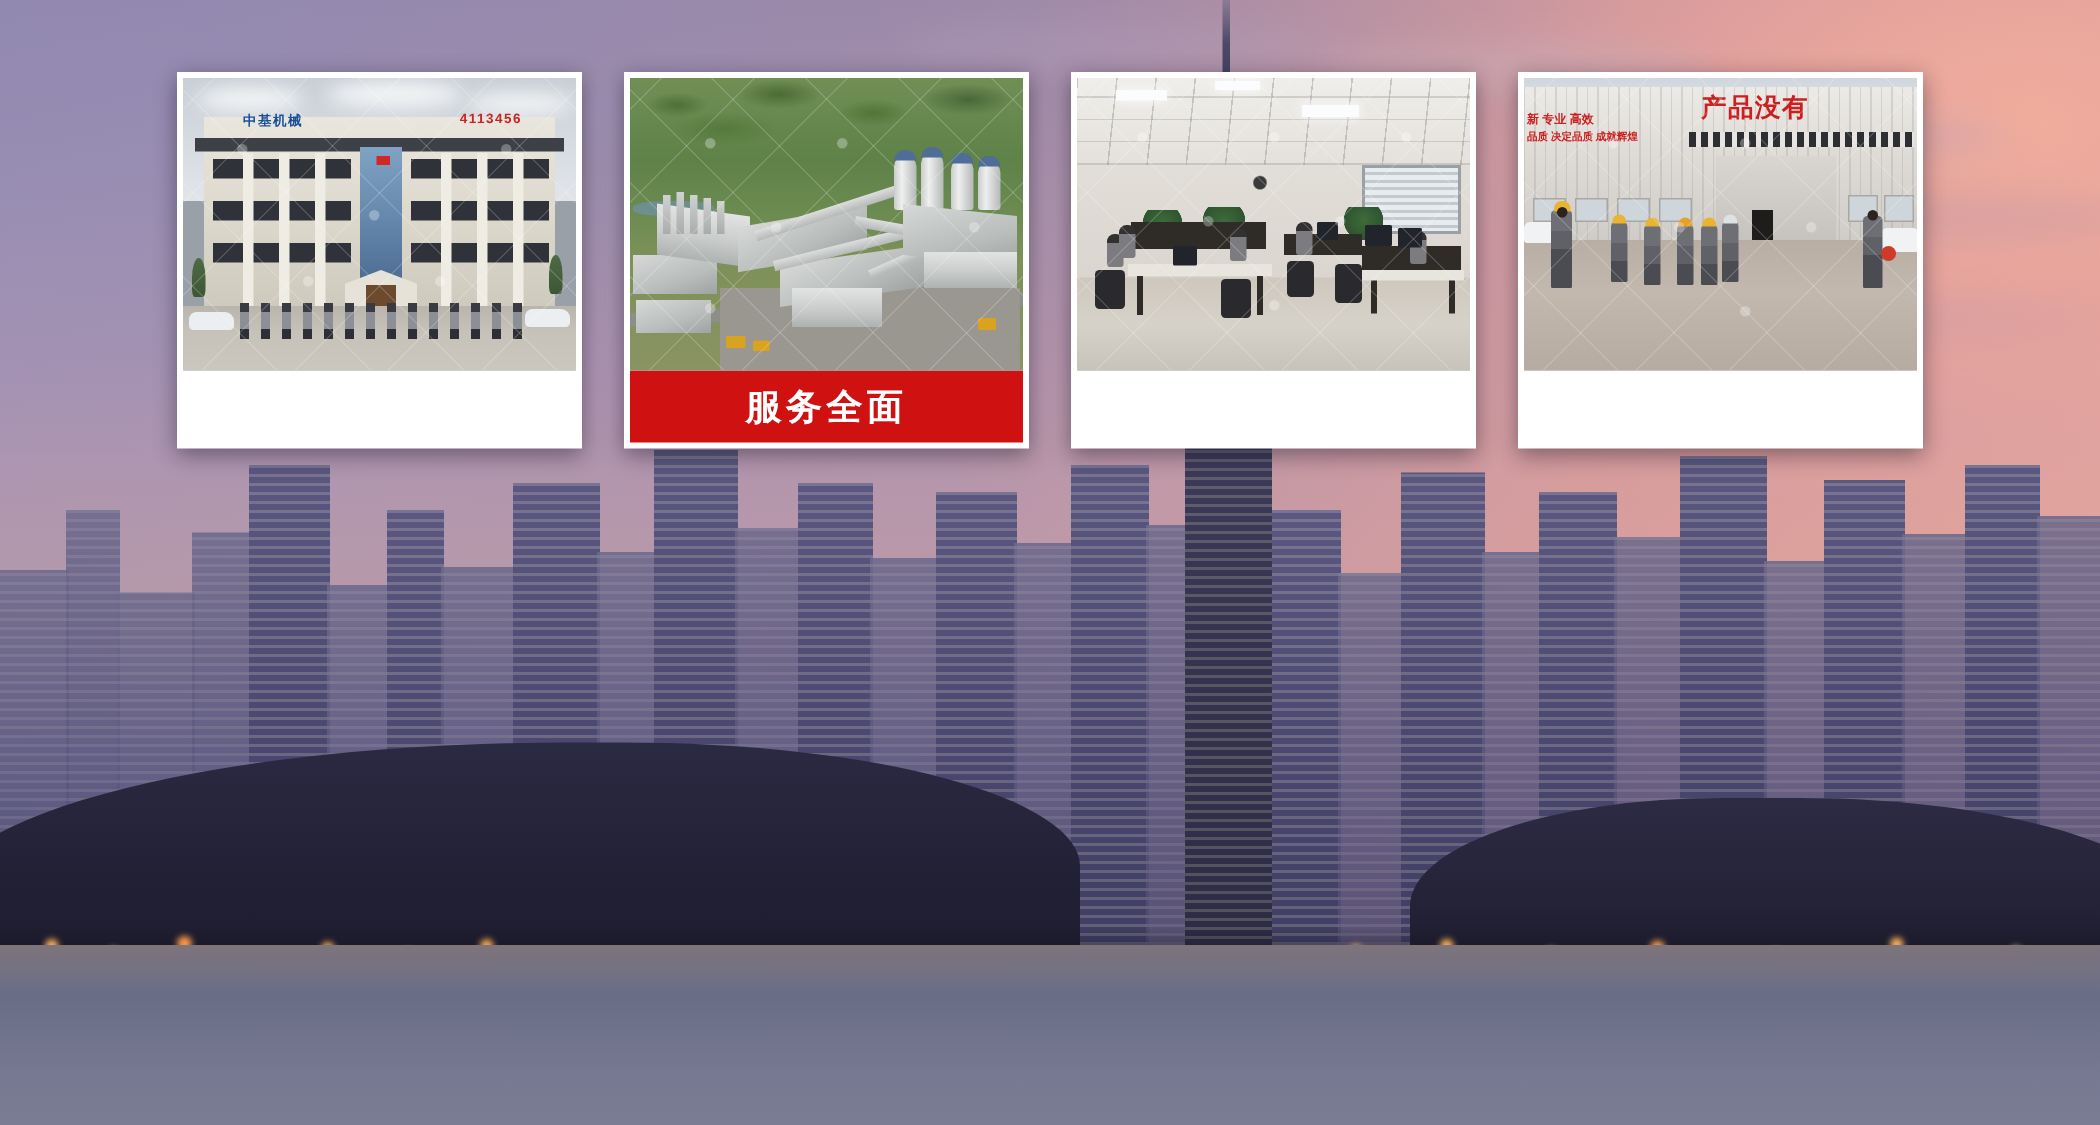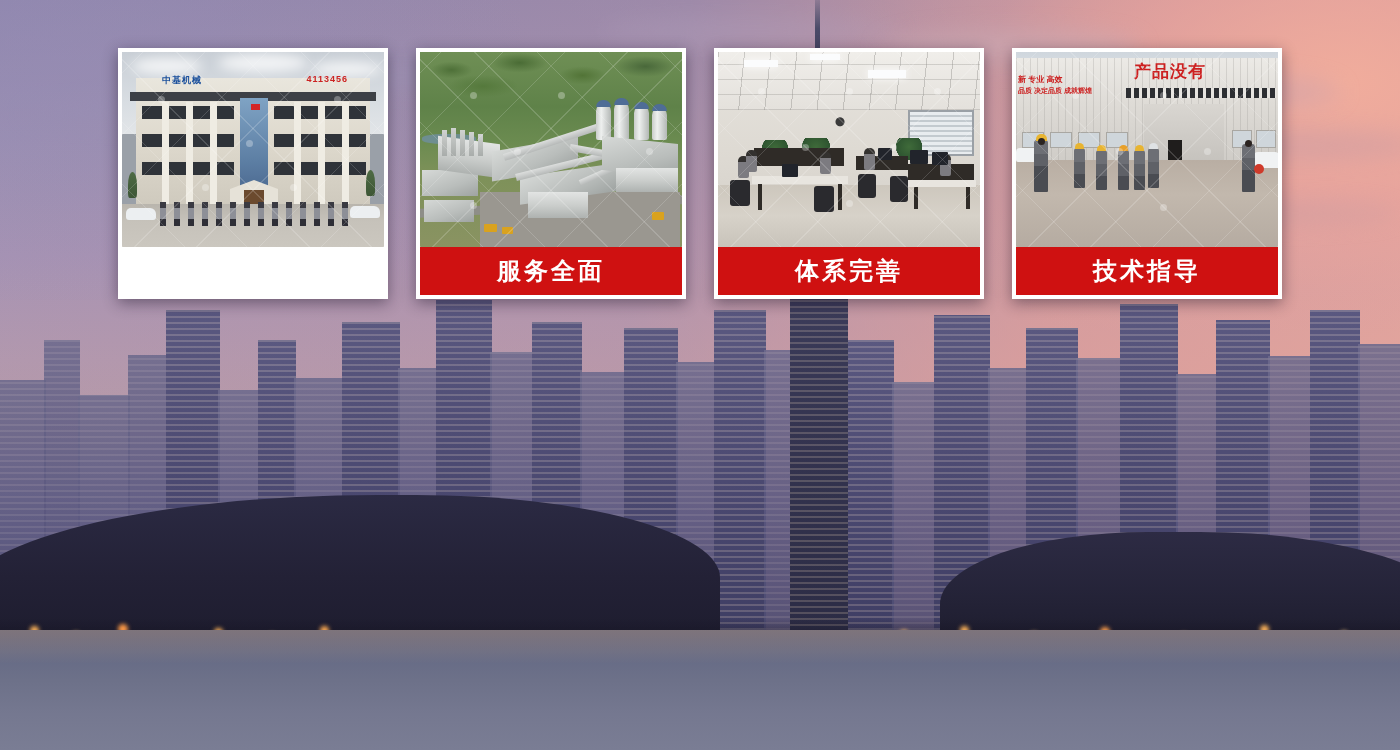--- a/index.html
+++ b/index.html
@@ -622,21 +622,20 @@
           <div class="p3-mon" style="left:214px;top:100px;width:16px;height:13px;"></div>
 
           <div class="wm"></div>
           <div class="wm-dot" style="left:40px;top:36px;"></div>
           <div class="wm-dot" style="left:128px;top:36px;"></div>
           <div class="wm-dot" style="left:216px;top:36px;"></div>
           <div class="wm-dot" style="left:84px;top:92px;"></div>
           <div class="wm-dot" style="left:172px;top:92px;"></div>
           <div class="wm-dot" style="left:128px;top:148px;"></div>
         </div>
-        <div class="card-caption">体系完善</div>
       </div>
 
       <div class="card">
         <div class="card-photo">
           <div class="p4-sky"></div>
           <div class="p4-fac"></div>
           <div class="p4-ribs"></div>
 
           <div class="p4-slogan" style="left:118px;top:8px;font-size:17px;letter-spacing:1px;">产品没有</div>
           <div class="p4-slogan" style="left:2px;top:22px;font-size:8px;">新 专业 高效</div>
@@ -681,18 +680,17 @@
           <div class="p4-head" style="left:229px;top:88px;"></div>
           <div style="position:absolute;left:238px;top:112px;width:10px;height:10px;border-radius:50%;background:#cf3a2a;"></div>
 
           <div class="wm"></div>
           <div class="wm-dot" style="left:56px;top:40px;"></div>
           <div class="wm-dot" style="left:144px;top:40px;"></div>
           <div class="wm-dot" style="left:100px;top:96px;"></div>
           <div class="wm-dot" style="left:188px;top:96px;"></div>
           <div class="wm-dot" style="left:144px;top:152px;"></div>
         </div>
-        <div class="card-caption">技术指导</div>
       </div>
 
     </div>
   </div>
 </div>
 
 </body></html>

